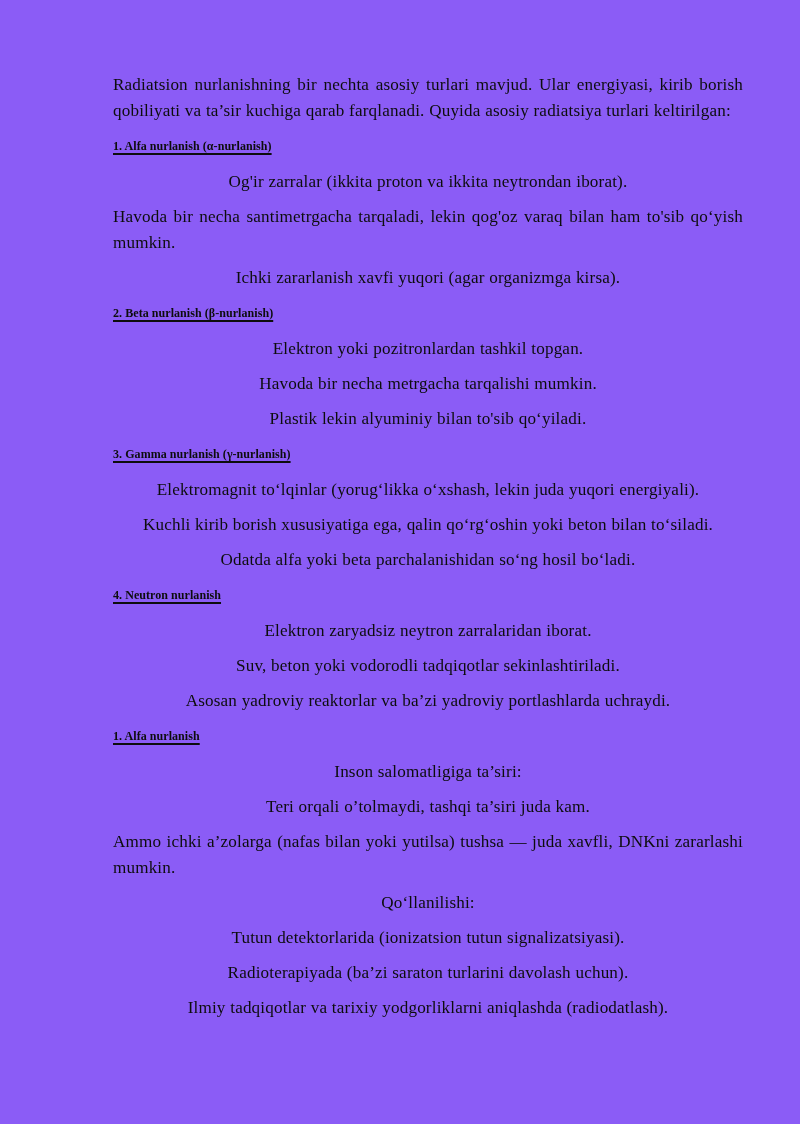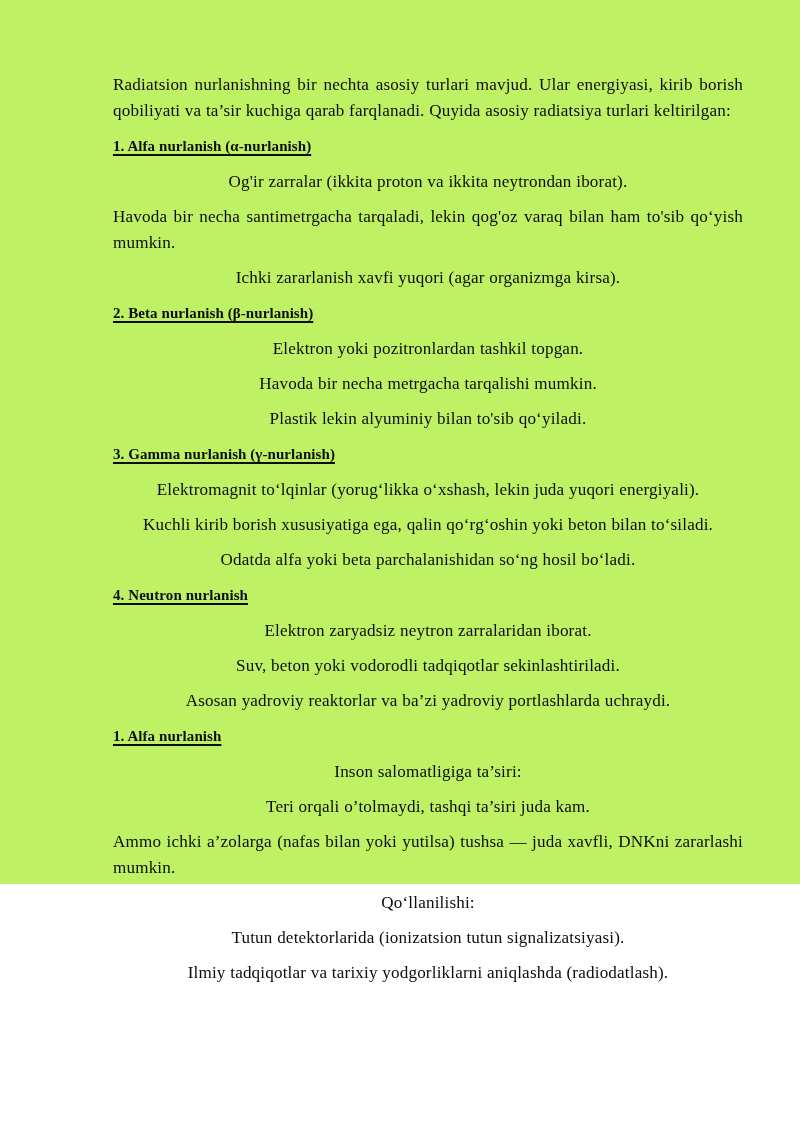--- a/index.html
+++ b/index.html
@@ -13,22 +13,22 @@
     position: relative;
     overflow: hidden;
     font-family: "Liberation Serif", "DejaVu Serif", serif;
     color: #0d0d0d;
   }
   .page {
     position: absolute;
     left: 0;
     top: 0;
     width: 800px;
-    height: 884px;
-    background: #bef264;
+    height: 1124px;
+    background: #8b5cf6;
   }
   .content {
     position: absolute;
     left: 113px;
     top: 72px;
     width: 630px;
   }
   p.para {
     margin: 0 0 9px 0;
     font-size: 17.1px;
@@ -36,21 +36,21 @@
     text-align: justify;
     text-justify: inter-word;
     letter-spacing: 0.01em;
     word-spacing: 0.01em;
   }
   p.para.last-line-natural {
     text-align: center;
   }
   h3.heading {
     margin: 9px 0 10px 0;
-    font-size: 15px;
+    font-size: 12px;
     line-height: 26px;
     font-weight: bold;
     text-decoration: underline;
     text-underline-offset: 3px;
     text-decoration-thickness: 1.6px;
     text-align: left;
     letter-spacing: 0.005em;
   }
   
   .content > *:first-child { margin-top: 0; }
@@ -101,17 +101,18 @@
     <p class="para last-line-natural">Inson salomatligiga ta’siri:</p>
 
     <p class="para last-line-natural">Teri orqali o’tolmaydi, tashqi ta’siri juda kam.</p>
 
     <p class="para">Ammo ichki a’zolarga (nafas bilan yoki yutilsa) tushsa — juda xavfli, DNKni zararlashi mumkin.</p>
 
     <p class="para last-line-natural">Qoʻllanilishi:</p>
 
     <p class="para last-line-natural">Tutun detektorlarida (ionizatsion tutun signalizatsiyasi).</p>
 
+    <p class="para last-line-natural">Radioterapiyada (ba’zi saraton turlarini davolash uchun).</p>
 
     <p class="para last-line-natural">Ilmiy tadqiqotlar va tarixiy yodgorliklarni aniqlashda (radiodatlash).</p>
 
   </div>
 </div>
 
 </body></html>

